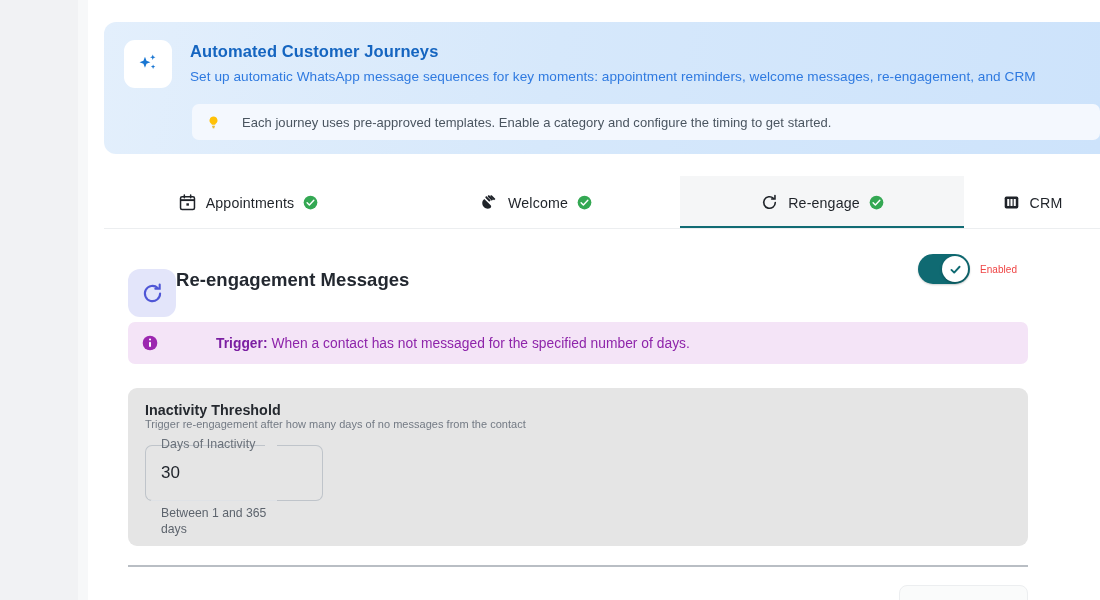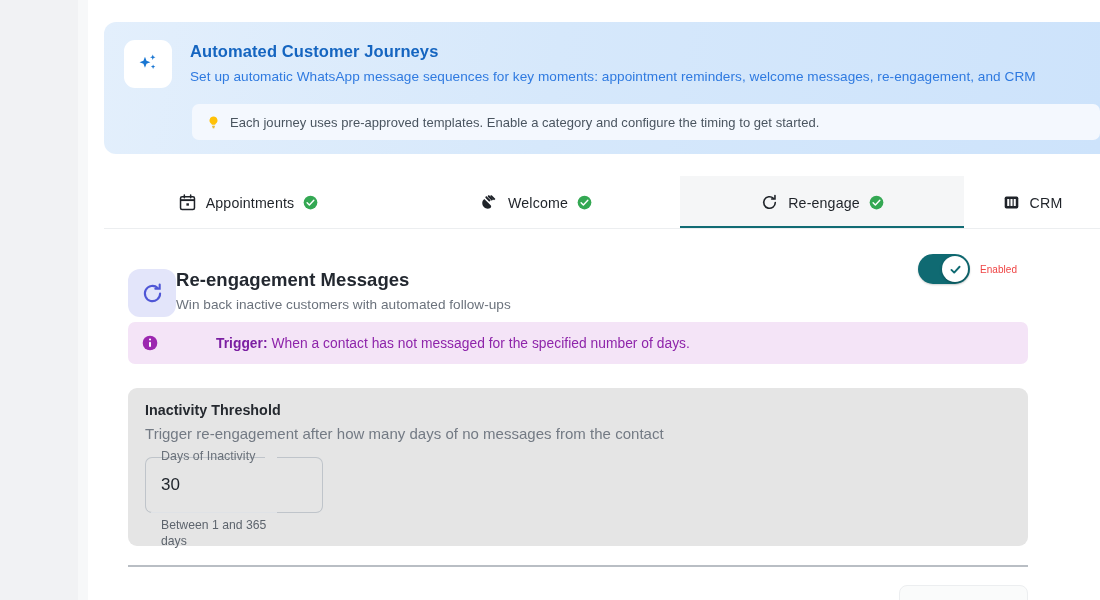--- a/index.html
+++ b/index.html
@@ -45,21 +45,21 @@
     letter-spacing: .1px; line-height: 20px;
   }
   .banner-sub {
     margin-top: 7px; font-size: 13.6px; color: #2f7ae0;
     line-height: 18px; letter-spacing: .05px;
   }
   .tip {
     position: absolute; left: 88px; top: 82px;
     width: 908px; height: 36px;
     background: #f4f8fe; border-radius: 7px;
-    display: flex; align-items: center; gap: 9px;
+    display: flex; align-items: center; gap: 21px;
     padding: 0 14px;
     white-space: nowrap;
   }
   .tip-text { font-size: 13px; color: #4a5560; letter-spacing: .04px; }
 
   
   .tabsurface {
     position: absolute; left: 16px; top: 176px;
     width: 996px; height: 53px;
     background: #ffffff;
@@ -145,21 +145,21 @@
   .thresh {
     position: absolute; left: 40px; top: 388px;
     width: 900px; height: 158px;
     background: #e5e5e5; border-radius: 9px;
     padding: 14px 17px 0 17px;
   }
   .thresh-title {
     font-size: 14.3px; font-weight: 700; color: #25292f; letter-spacing: .03px;
   }
   .thresh-sub {
-    margin-top: 7px; font-size: 15px; color: #737a84; letter-spacing: .02px;
+    font-size: 11px; color: #737a84; letter-spacing: .02px;
   }
 
   .row { position: relative; margin-top: 15px; display: flex; align-items: flex-start; }
 
   
   .field { position: relative; width: 178px; flex: 0 0 auto; }
   .field-box {
     position: relative; height: 56px; border-radius: 7px; background: transparent;
   }
   .ol { position: absolute; border: 1px solid #bfc4ca; pointer-events: none; }
@@ -306,21 +306,20 @@
 
     <div class="head">
       <div class="head-tile">
         <svg style="width:25px;height:25px" viewBox="0 0 24 24" fill="none" stroke="#4f56d6" stroke-width="2" stroke-linecap="round">
           <path d="M19.3 12a7.3 7.3 0 1 1-2.3-5.3"></path>
           <path d="M18.9 3.3v4.2h-4.2"></path>
         </svg>
       </div>
       <div>
         <div class="head-title">Re-engagement Messages</div>
-        <div class="head-sub">Win back inactive customers with automated follow-ups</div>
       </div>
     </div>
 
     <div class="toggle-wrap">
       <div class="switch">
         <div class="knob">
           <svg style="width:15px;height:15px" viewBox="0 0 24 24" fill="none" stroke="#0f6a72" stroke-width="3" stroke-linecap="round" stroke-linejoin="round">
             <path d="M5.5 12.6l4.4 4.4 8.6-9.4"></path>
           </svg>
         </div>

